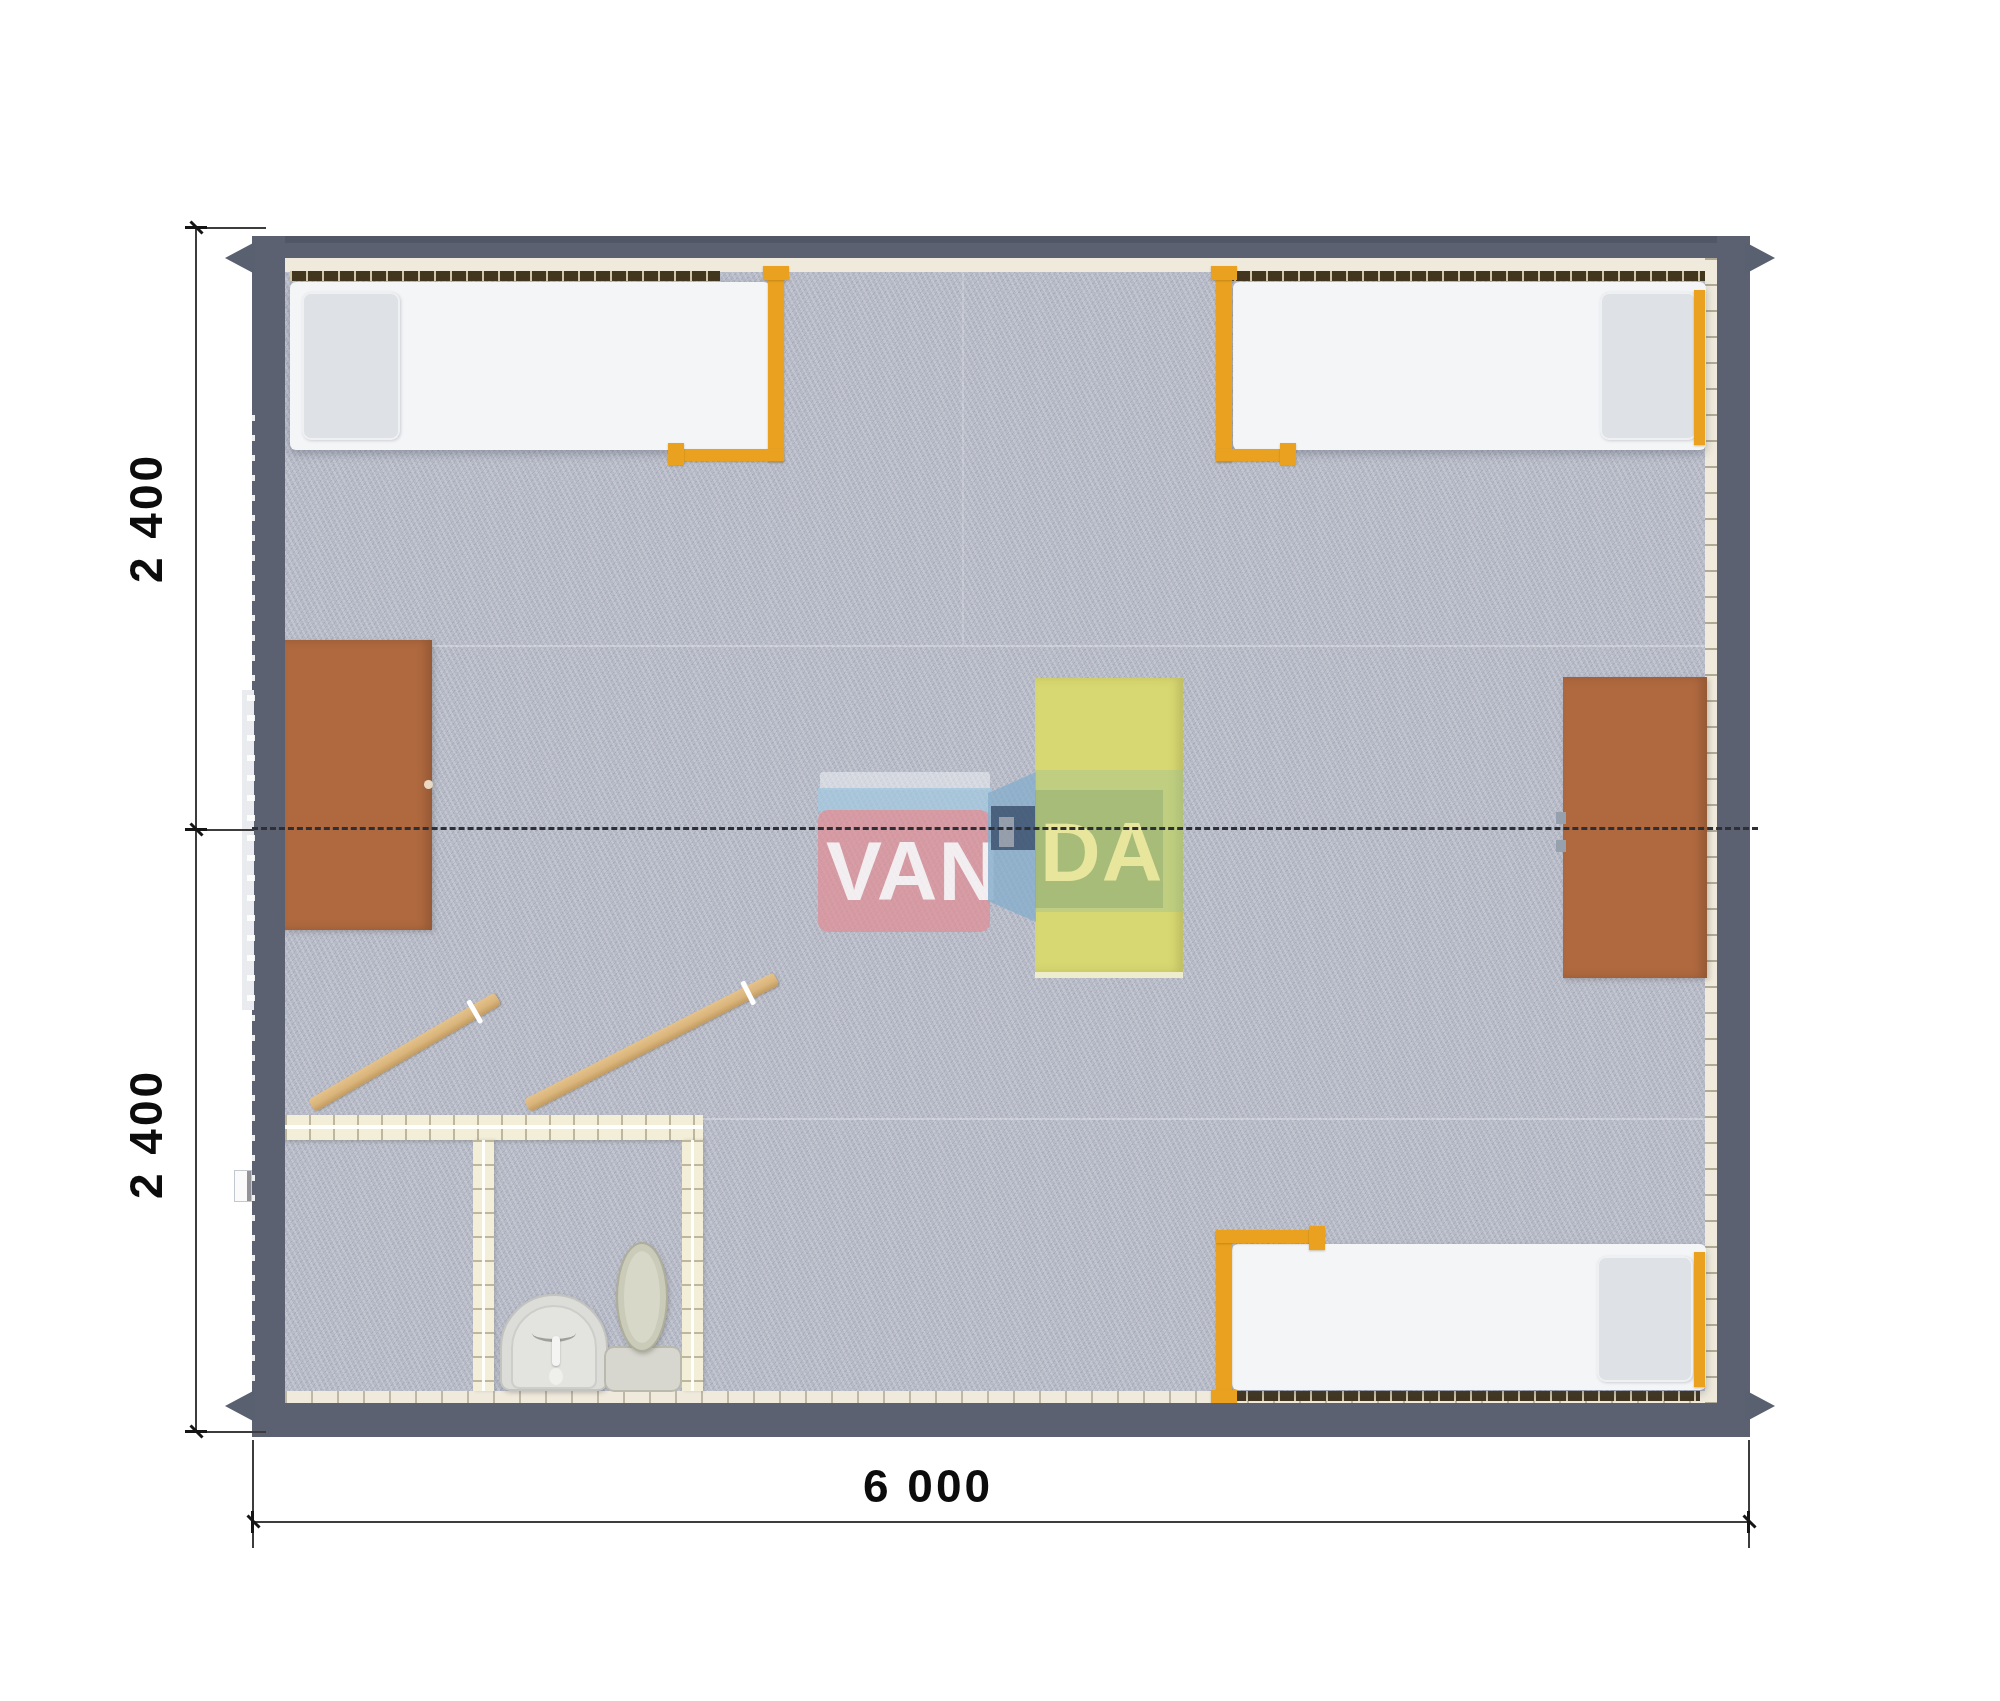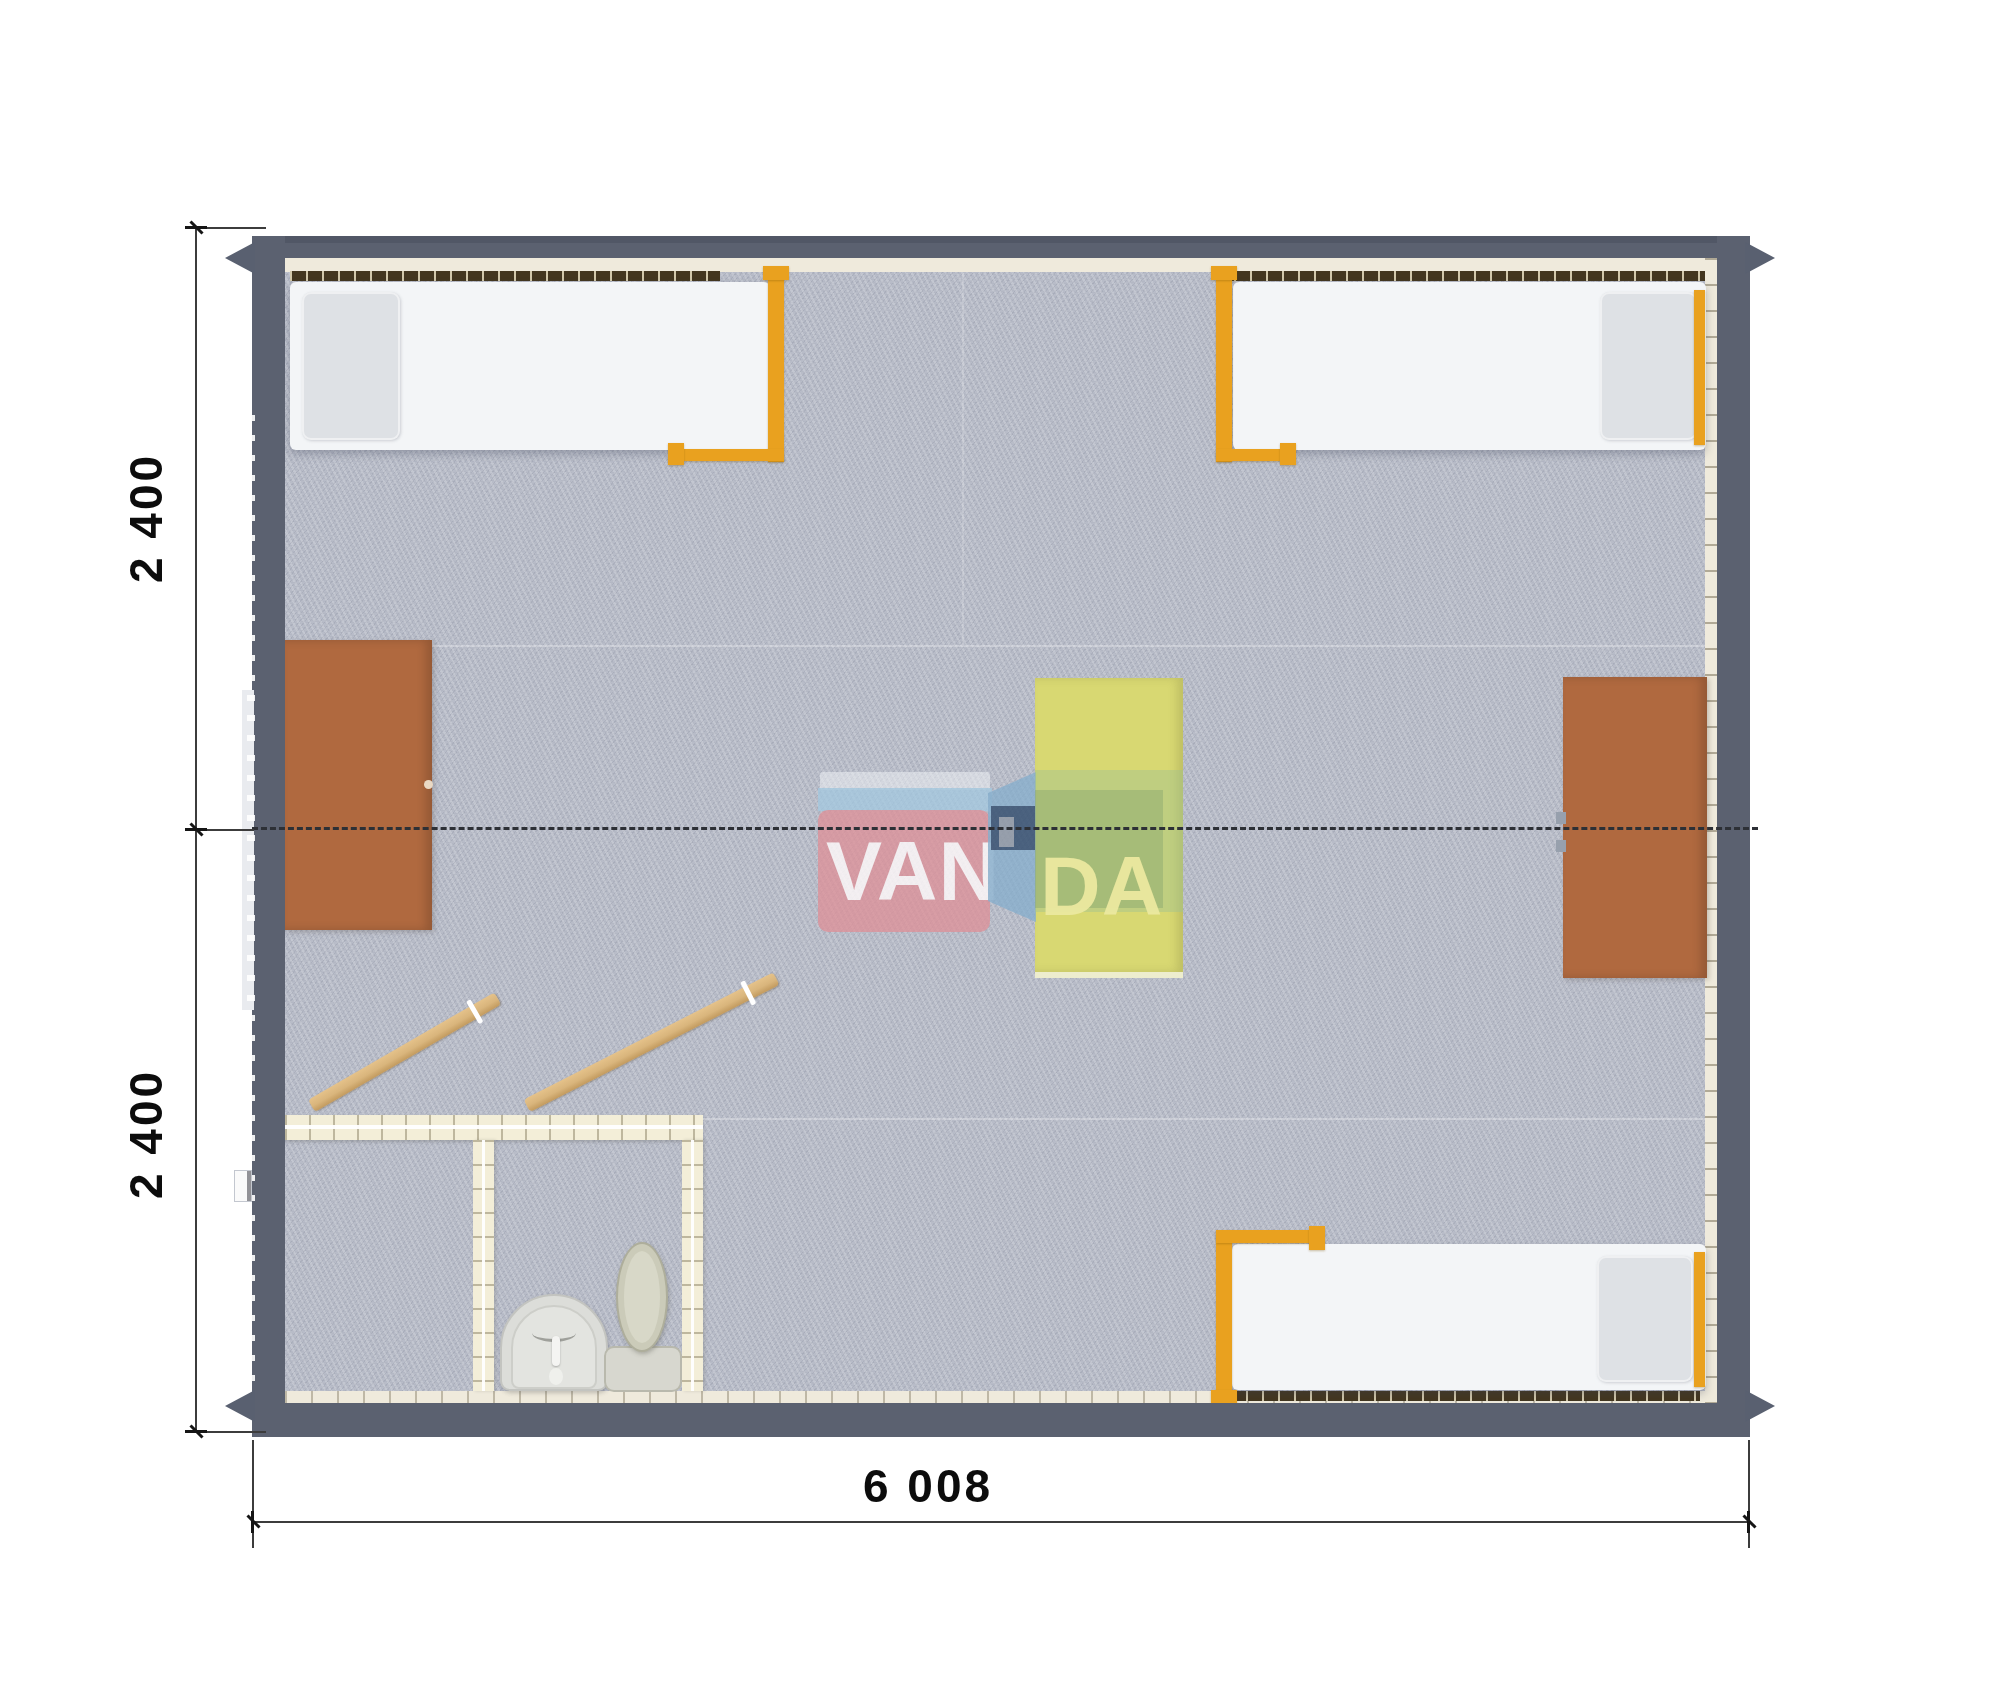--- a/index.html
+++ b/index.html
@@ -145,21 +145,21 @@
     <div style="left:820px;top:772px;width:170px;height:18px;background:rgba(240,244,246,.6);border-radius:3px;"></div>
     <div style="left:818px;top:788px;width:174px;height:23px;background:rgba(162,201,224,.85);"></div>
     <div style="left:818px;top:810px;width:172px;height:122px;background:rgba(222,144,152,.9);border-radius:10px;"></div>
     <div class="lg-text" style="left:826px;top:824px;width:190px;height:94px;color:rgba(255,255,255,.92);">VAN</div>
     <div style="left:988px;top:772px;width:48px;height:150px;background:rgba(130,173,205,.85);
                 clip-path:polygon(0 14%,100% 0,100% 100%,0 86%);"></div>
     <div style="left:991px;top:806px;width:44px;height:44px;background:rgba(54,78,110,.97);"></div>
     <div style="left:999px;top:817px;width:15px;height:30px;background:rgba(148,156,168,.97);"></div>
     <div style="left:1035px;top:770px;width:148px;height:142px;background:rgba(158,194,148,.5);"></div>
     <div style="left:1035px;top:790px;width:128px;height:118px;background:rgba(118,152,108,.42);"></div>
-    <div class="lg-text" style="left:1040px;top:844px;width:120px;height:84px;color:rgba(238,235,168,.95);">DA</div>
+    <div class="lg-text" style="left:1040px;top:810px;width:120px;height:84px;color:rgba(238,235,168,.95);">DA</div>
   </div>
 
   <div class="wall top" style="left:252px;top:236px;width:1498px;height:22px;"></div>
   <div class="wall" style="left:252px;top:1403px;width:1498px;height:34px;"></div>
   <div class="wall" style="left:252px;top:236px;width:33px;height:1201px;"></div>
   <div class="wall" style="left:1717px;top:236px;width:33px;height:1201px;"></div>
 
   <div style="left:242px;top:690px;width:12px;height:320px;background:#e9ebef;"></div>
   <div style="left:247px;top:415px;width:8px;height:1000px;opacity:.9;
               background:repeating-linear-gradient(180deg,#ffffff 0 6px, rgba(0,0,0,0) 6px 20px);"></div>
@@ -186,15 +186,15 @@
   <div class="dimtext" style="left:58px;top:490px;width:176px;height:56px;transform:rotate(-90deg);">2 400</div>
   <div class="dimtext" style="left:58px;top:1106px;width:176px;height:56px;transform:rotate(-90deg);">2 400</div>
 
   <div class="dimline" style="left:252px;top:1521px;width:1498px;height:2px;"></div>
   <div class="dimline" style="left:252px;top:1440px;width:2px;height:108px;"></div>
   <div class="dimline" style="left:1748px;top:1440px;width:2px;height:108px;"></div>
   <div class="dimtick" style="left:251px;top:1511px;width:3px;height:22px;"></div>
   <div class="dimtick" style="left:1747px;top:1511px;width:3px;height:22px;"></div>
   <div class="dimslash" style="left:245px;top:1520px;width:17px;height:3px;"></div>
   <div class="dimslash" style="left:1741px;top:1520px;width:17px;height:3px;"></div>
-  <div class="dimtext" style="left:828px;top:1460px;width:200px;height:52px;">6 008</div>
+  <div class="dimtext" style="left:828px;top:1460px;width:200px;height:52px;">6 000</div>
 
 </div>
 
 </body></html>

